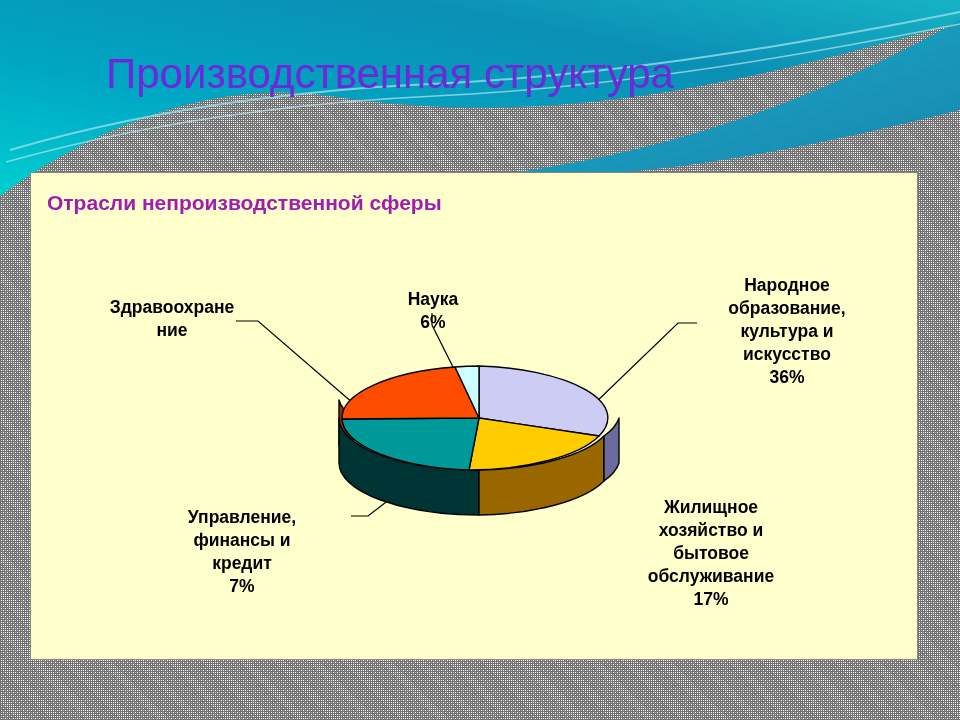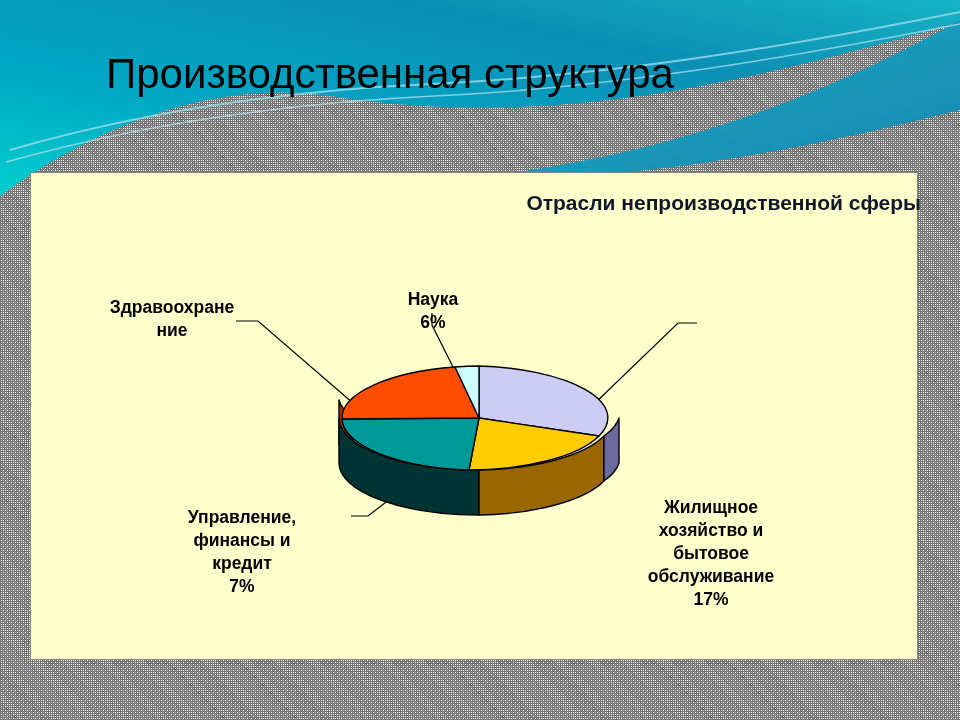--- a/index.html
+++ b/index.html
@@ -49,21 +49,21 @@
 
   
   #slide-title {
     position: absolute;
     left: 0;
     top: 50px;
     width: 780px;
     text-align: center;
     font-size: 42px;
     font-weight: 400;
-    color: #000000;
+    color: #6d28d9;
     letter-spacing: 0px;
     white-space: nowrap;
     z-index: 6;
     font-family: "Liberation Sans", sans-serif;
   }
 
   
   #chart-panel {
     position: absolute;
     left: 30px;
@@ -71,27 +71,27 @@
     width: 888px;
     height: 488px;
     background: #ffffcc;
     border: 1px solid #888880;
     box-sizing: border-box;
     z-index: 5;
   }
 
   #chart-title {
     position: absolute;
-    left: 2px;
+    left: 16px;
     top: 18px;
     width: 888px;
-    text-align: right;
+    text-align: left;
     font-size: 21px;
     font-weight: bold;
-    color: #0f172a;
+    color: #a21caf;
     white-space: nowrap;
   }
 
   
   .pie-label {
     position: absolute;
     font-size: 17.5px;
     font-weight: bold;
     color: #000000;
     text-align: center;
@@ -198,20 +198,27 @@
     <div class="pie-label" id="label-health">
       <span>Здравоохране
 ние</span>
     </div>
 
     <div class="pie-label" id="label-science">
       <span>Наука</span>
       <span class="pct">6%</span>
     </div>
 
+    <div class="pie-label" id="label-edu">
+      <span>Народное
+образование,
+культура и
+искусство</span>
+      <span class="pct">36%</span>
+    </div>
 
     <div class="pie-label" id="label-housing">
       <span>Жилищное
 хозяйство и
 бытовое
 обслуживание</span>
       <span class="pct">17%</span>
     </div>
 
     <div class="pie-label" id="label-finance">

